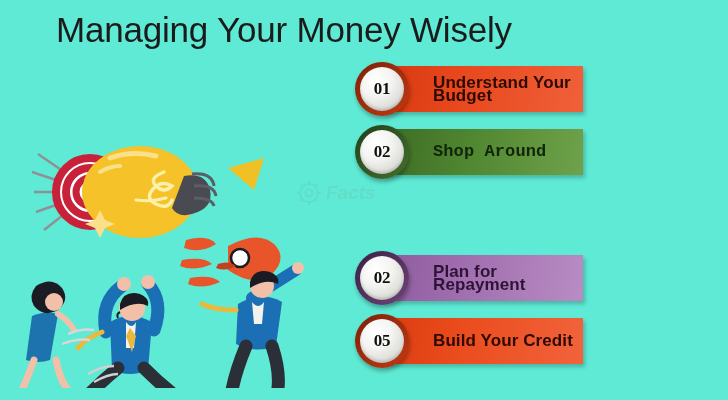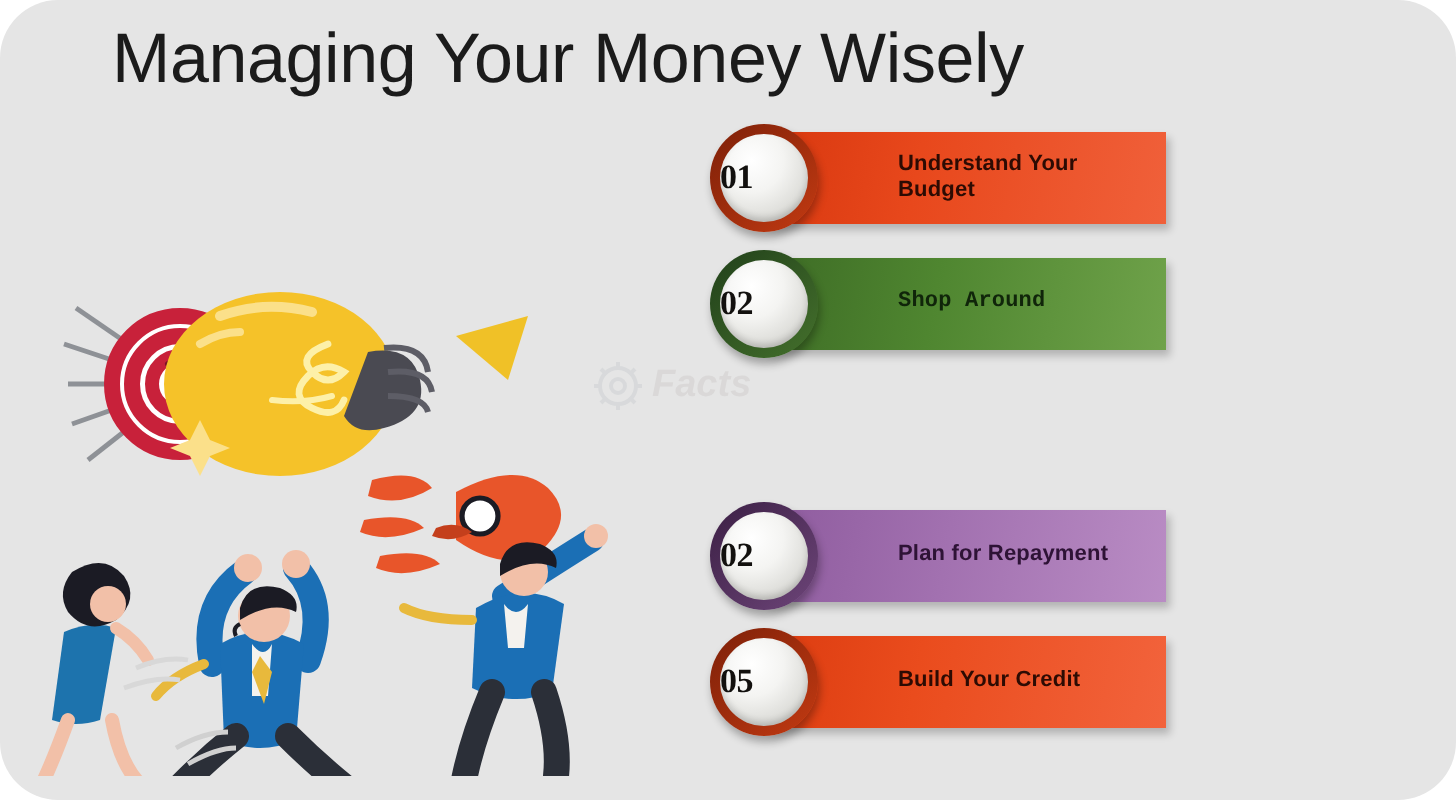--- a/index.html
+++ b/index.html
@@ -3,21 +3,21 @@
 <meta charset="utf-8">
 <title>Managing Your Money Wisely</title>
 <style>
   html,body{margin:0;padding:0;}
   body{
     width:728px;height:400px;overflow:hidden;
     background:#ffffff;
     font-family:"Liberation Sans","DejaVu Sans",sans-serif;
     position:relative;
   }
-  .slide{position:absolute;inset:0;background:#e5e5e5;border-radius:29px;}
+  .slide{position:absolute;inset:0;background:#5eead4;}
 
   
   .title{
     position:absolute;left:56px;top:8px;
     font-size:35px;line-height:44px;
     color:#1b1b1b;font-weight:400;letter-spacing:-0.2px;
     white-space:nowrap;
   }
 
   
@@ -35,35 +35,35 @@
 
   
   .steps{position:absolute;left:355px;top:66px;width:240px;height:310px;}
   .step{position:absolute;left:0;width:228px;height:46px;}
   .step .bar{
     position:absolute;left:28px;top:0;right:0;height:46px;
     box-shadow:2px 3px 4px rgba(0,0,0,.22);
     display:flex;align-items:center;
   }
   .step .bar-label{
-    margin-left:66px;margin-right:8px;
-    font-size:11px;font-weight:700;line-height:13.5px;
+    margin-left:50px;margin-right:8px;
+    font-size:17px;font-weight:700;line-height:13.5px;
     letter-spacing:.1px;
   }
   .step .badge{
     position:absolute;left:0;top:-4px;
     width:54px;height:54px;border-radius:50%;
     display:flex;align-items:center;justify-content:center;
     box-shadow:1px 3px 4px rgba(0,0,0,.3);
     z-index:3;
   }
   .step .badge-inner{
     width:44px;height:44px;border-radius:50%;
     background:radial-gradient(circle at 36% 30%,#ffffff 0%,#f4f4f2 38%,#dcdcd8 72%,#c2c2bd 100%);
-    display:flex;align-items:center;justify-content:flex-start;
+    display:flex;align-items:center;justify-content:center;
     box-shadow:inset 0 -2px 3px rgba(0,0,0,.16);
   }
   .step .badge-num{
     font-family:"Liberation Serif","DejaVu Serif",serif;
     font-weight:700;font-size:17px;color:#12100e;letter-spacing:-.3px;
   }
 
   
   .s1 .bar{background:linear-gradient(100deg,#d8380f 0%,#e8481c 38%,#f0603a 100%);}
   .s1 .badge{background:linear-gradient(135deg,#7d2008,#c23a12);}

